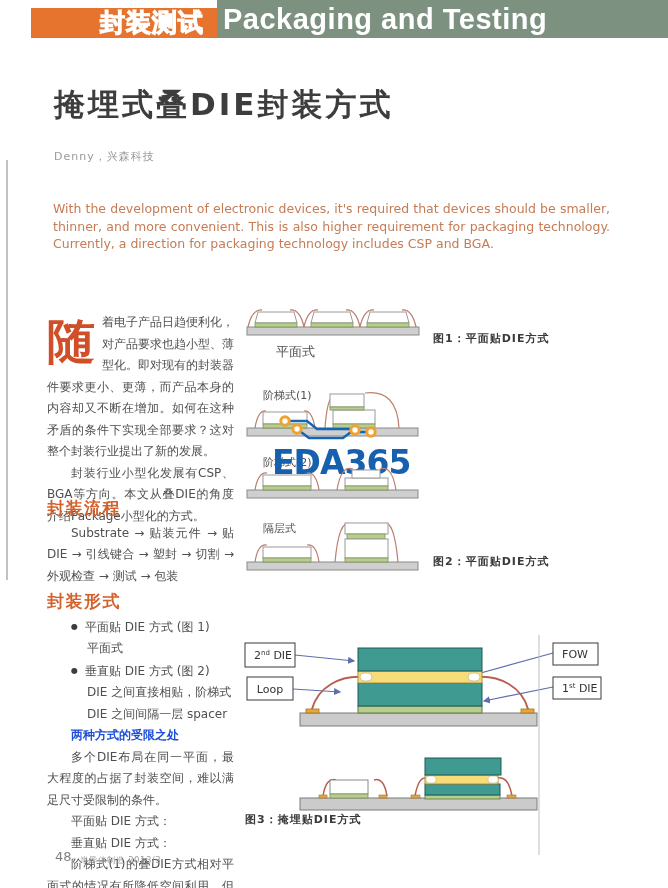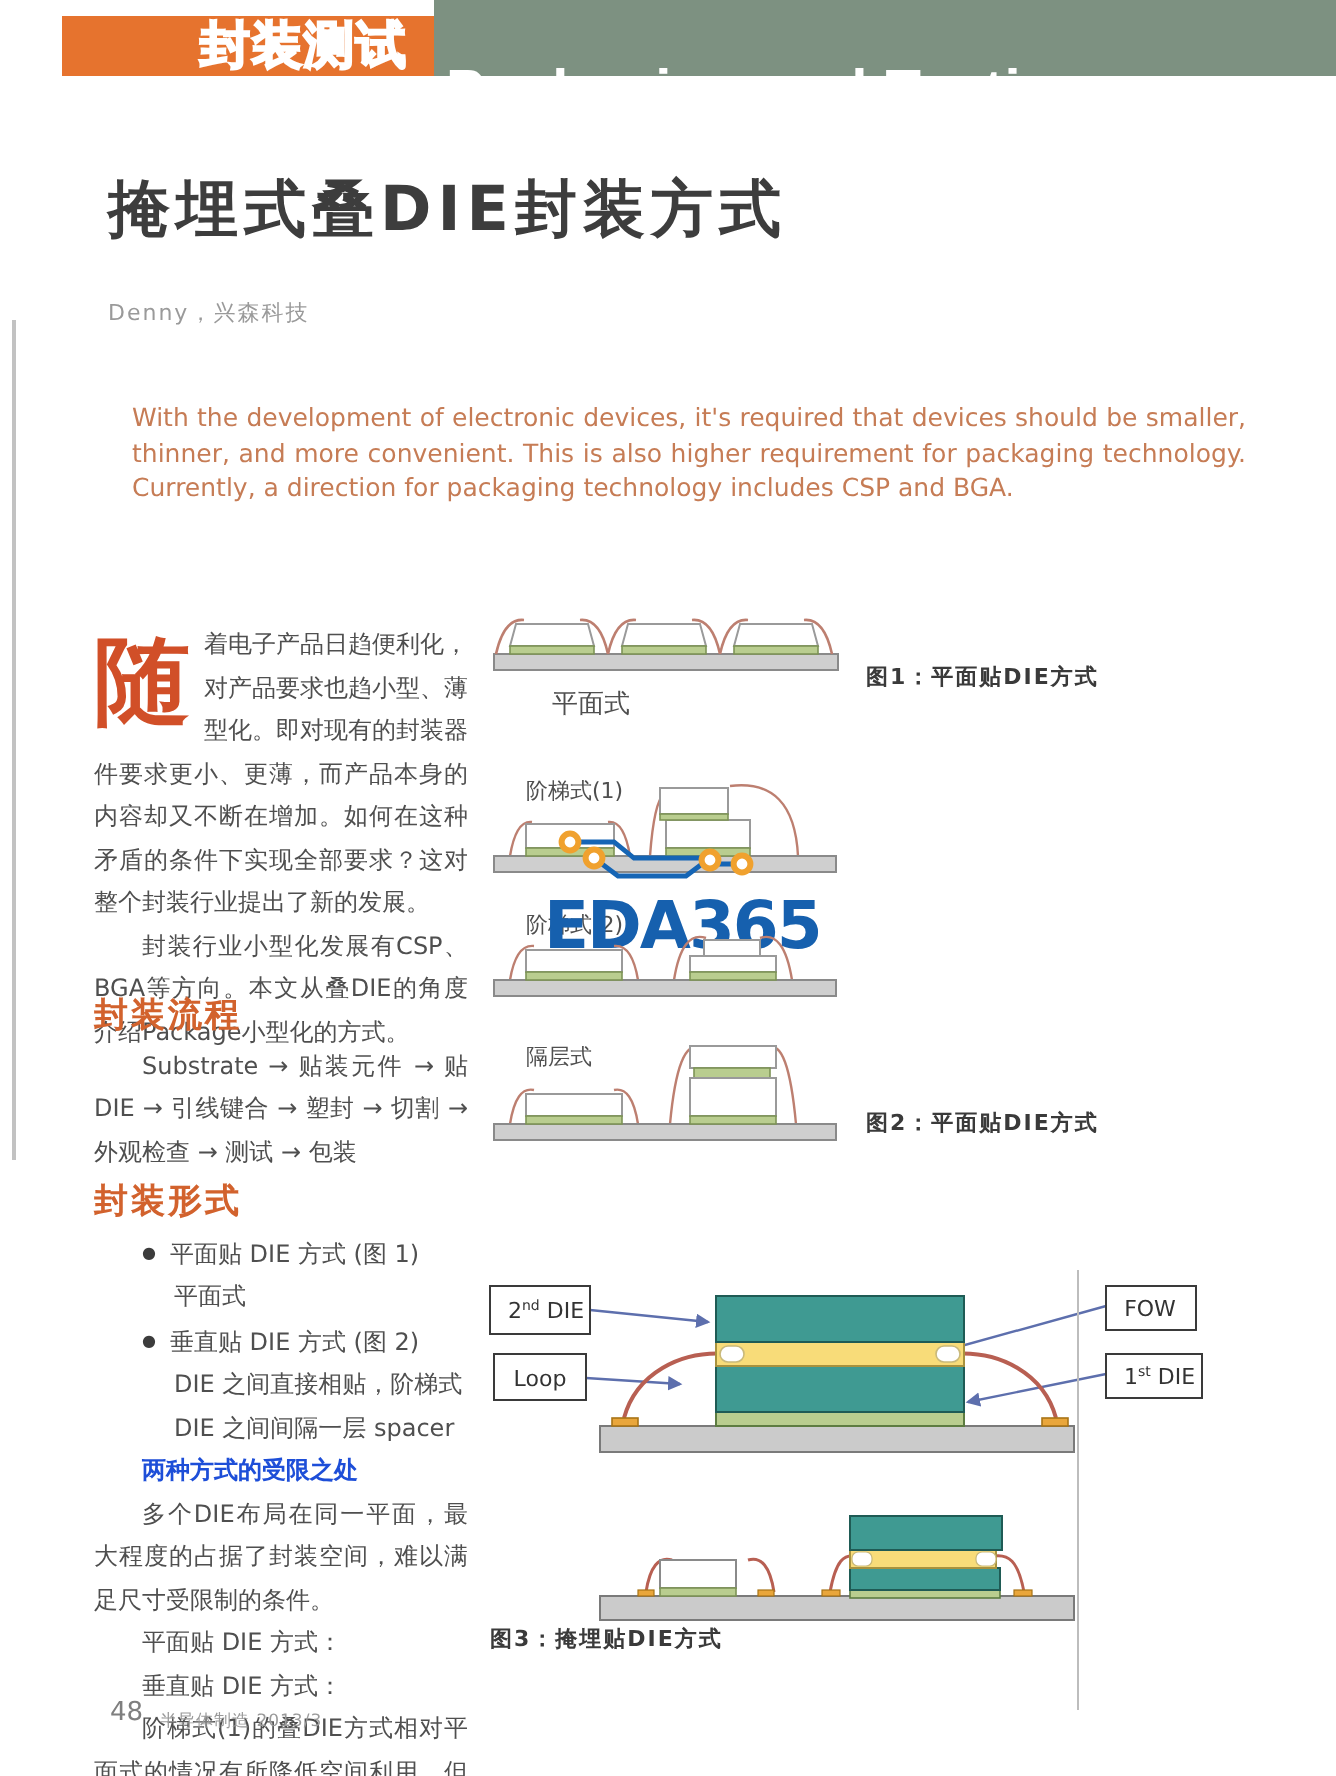--- a/index.html
+++ b/index.html
@@ -2,29 +2,29 @@
 <html><head>
 <meta charset="utf-8">
 <style>
   html,body{margin:0;padding:0;background:#e9e9e9;}
   .page{position:relative;width:668px;height:888px;background:#ffffff;overflow:hidden;
         font-family:"DejaVu Sans",sans-serif;color:#4f4f4f;}
   
   .hdr-green{position:absolute;left:217px;top:0;width:451px;height:38px;background:#7d9181;}
   .hdr-en{position:absolute;left:223px;top:1px;width:440px;height:37px;line-height:37px;
           font-size:29px;font-weight:bold;color:#ffffff;letter-spacing:0.5px;
-          font-family:"Liberation Sans",sans-serif;margin-top:27px;}
+          font-family:"Liberation Sans",sans-serif;}
   .hdr-orange{position:absolute;left:31px;top:8px;width:186px;height:30px;background:#e6732e;
           text-align:right;line-height:30px;font-size:25px;font-weight:bold;color:#e6732e;
           -webkit-text-stroke:1.2px #ffffff;letter-spacing:1px;padding-right:13px;box-sizing:border-box;}
   
   .title{position:absolute;left:54px;top:84px;font-size:31px;font-weight:bold;color:#3d3d3d;
          letter-spacing:3px;}
   .author{position:absolute;left:54px;top:149px;font-size:11px;color:#9a9a9a;letter-spacing:1px;text-align:right;}
-  .abstract{position:absolute;left:66px;top:200px;width:557px;font-size:12.5px;line-height:17.5px;
+  .abstract{position:absolute;left:53px;top:200px;width:557px;font-size:12.5px;line-height:17.5px;
          color:#c67c55;text-align:justify;}
   .scanline{position:absolute;left:6px;top:160px;width:2px;height:420px;background:#8f8f8f;opacity:.55;}
   
   .colblock{position:absolute;left:47px;width:187px;font-size:12px;line-height:21.5px;
             text-align:justify;color:#4f4f4f;}
   .intro{top:312px;}
   .flow{top:498px;}
   .form{top:591px;}
   .dropcap{float:left;width:50px;height:62px;font-size:48px;line-height:58px;color:#d14f28;
            font-weight:bold;margin-right:5px;}

